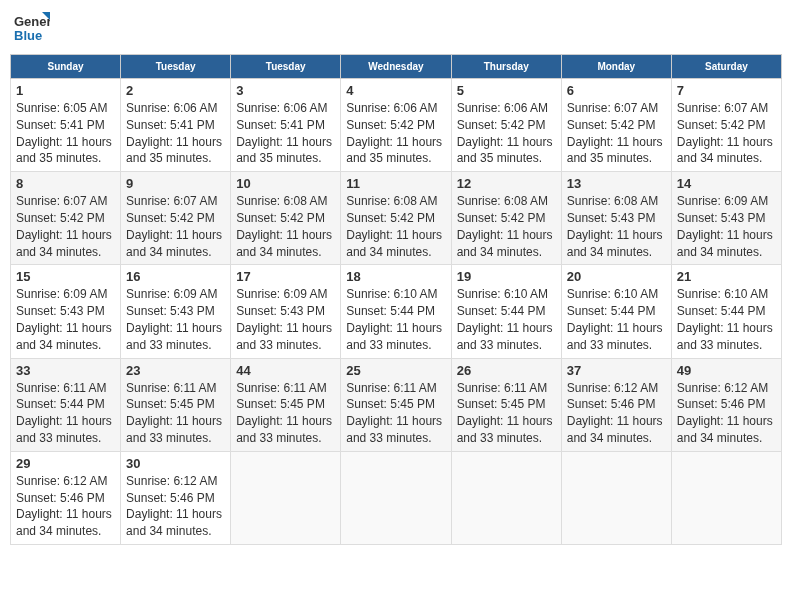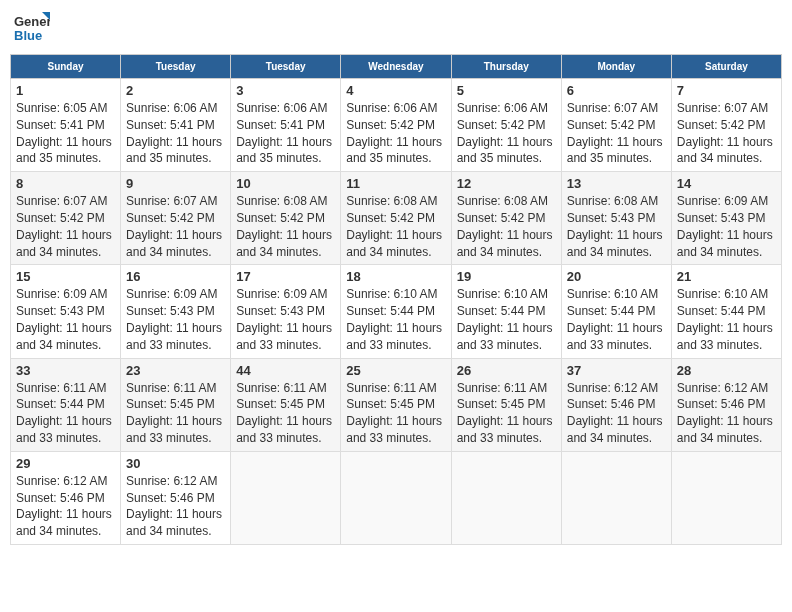--- a/index.html
+++ b/index.html
@@ -329,21 +329,21 @@
       </td>
         <td>
         <span class="day-number">37</span>
         <div class="day-info">
           <span>Sunrise: 6:12 AM</span><br>
           <span>Sunset: 5:46 PM</span><br>
           <span>Daylight: 11 hours and 34 minutes.</span>
         </div>
       </td>
         <td>
-        <span class="day-number">28</span>
+        <span class="day-number">49</span>
         <div class="day-info">
           <span>Sunrise: 6:12 AM</span><br>
           <span>Sunset: 5:46 PM</span><br>
           <span>Daylight: 11 hours and 34 minutes.</span>
         </div>
       </td>
       </tr>
       <tr>
         <td>
         <span class="day-number">29</span>

